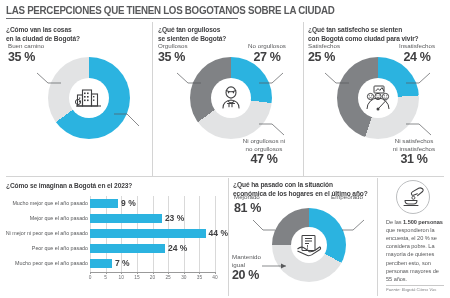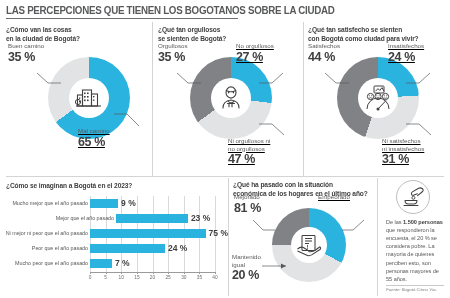--- a/index.html
+++ b/index.html
@@ -38,21 +38,21 @@
   }
   .donut .glyph {
     position: absolute; left: 50%; top: 50%; transform: translate(-50%,-50%);
     display: flex; align-items: center; justify-content: center;
   }
 
   
   .lbl { position: absolute; line-height: 1.22; }
   .lbl .name { font-size: 6.2px; color: #58595b; white-space: nowrap; }
   .lbl .pct  { font-size: 12.5px; font-weight: bold; color: #404042; letter-spacing: -0.4px; margin-top: 0px; }
-  .lbl.right { text-align: left; text-decoration: underline; }
+  .lbl.right { text-align: center; }
   .leader { position: absolute; stroke: #58595b; stroke-width: 0.7; fill: none; }
 
   
   .barchart { position: absolute; }
   .barrow { position: absolute; display: flex; align-items: center; }
   .barlabel {
     font-size: 5.4px; color: #58595b; text-align: right; white-space: nowrap;
     letter-spacing: -0.05px;
   }
   .bar { height: 9px; background: #2bb3e0; }
@@ -128,24 +128,20 @@
   </div>
 
   <div class="lbl" style="left:8px; top:42px;">
     <div class="name">Buen camino</div>
     <div class="pct">35 %</div>
   </div>
   <svg class="leader" style="left:36px; top:72px; width:26px; height:14px;">
     <path d="M1,1 L12,11 L25,11"></path>
   </svg>
 
-  <div class="lbl right" style="left:78px; top:127px; width:66px;">
-    <div class="name">Mal camino</div>
-    <div class="pct">65 %</div>
-  </div>
   <svg class="leader" style="left:113px; top:112px; width:28px; height:18px;">
     <path d="M1,2 L14,2 L26,14"></path>
   </svg>
 
   <div class="q" style="left:158px; top:26px; width:140px;">
     <div>¿Qué tan orgullosos</div>
     <div>se sienten de Bogotá?</div>
   </div>
 
   <div class="donut" style="left:190px; top:57px; width:82px; height:82px;
@@ -226,21 +222,21 @@
           <path d="M6.2,14.2 q1.3,-1.1 2.6,0"></path>
           <path d="M13.7,14 h2.6"></path>
           <path d="M21.2,13.8 q1.3,1.1 2.6,0"></path>
         </g>
       </svg>
     </div>
   </div>
 
   <div class="lbl" style="left:308px; top:42px;">
     <div class="name">Satisfechos</div>
-    <div class="pct">44 %</div>
+    <div class="pct">25 %</div>
   </div>
   <svg class="leader" style="left:324px; top:72px; width:26px; height:14px;">
     <path d="M1,1 L12,11 L25,11"></path>
   </svg>
 
   <div class="lbl right" style="left:388px; top:42px; width:58px;">
     <div class="name">Insatisfechos</div>
     <div class="pct">24 %</div>
   </div>
   <svg class="leader" style="left:405px; top:72px; width:26px; height:14px;">
@@ -271,30 +267,30 @@
     <div class="gridline" style="left:183.8px;top:4px; height:76px;"></div>
     <div class="gridline" style="left:199.4px;top:4px; height:76px;"></div>
     <div class="gridline" style="left:215px;  top:4px; height:76px;"></div>
 
     <div class="barrow" style="left:0px; top:6px; width:228px;">
       <div class="barlabel" style="width:88px;">Mucho mejor que el año pasado</div>
       <div class="bar" style="width:28.1px; margin-left:2px;"></div>
       <div class="barval">9 %</div>
     </div>
 
-    <div class="barrow" style="left:0px; top:21px; width:228px;padding-left:26px;">
+    <div class="barrow" style="left:0px; top:21px; width:228px;">
       <div class="barlabel" style="width:88px;">Mejor que el año pasado</div>
       <div class="bar" style="width:71.9px; margin-left:2px;"></div>
       <div class="barval">23 %</div>
     </div>
 
     <div class="barrow" style="left:0px; top:36px; width:228px;">
       <div class="barlabel" style="width:88px;">Ni mejor ni peor que el año pasado</div>
       <div class="bar" style="width:115.6px; margin-left:2px;"></div>
-      <div class="barval">75 %</div>
+      <div class="barval">44 %</div>
     </div>
 
     <div class="barrow" style="left:0px; top:51px; width:228px;">
       <div class="barlabel" style="width:88px;">Peor que el año pasado</div>
       <div class="bar" style="width:75px; margin-left:2px;"></div>
       <div class="barval">24 %</div>
     </div>
 
     <div class="barrow" style="left:0px; top:66px; width:228px;">
       <div class="barlabel" style="width:88px;">Mucho peor que el año pasado</div>

